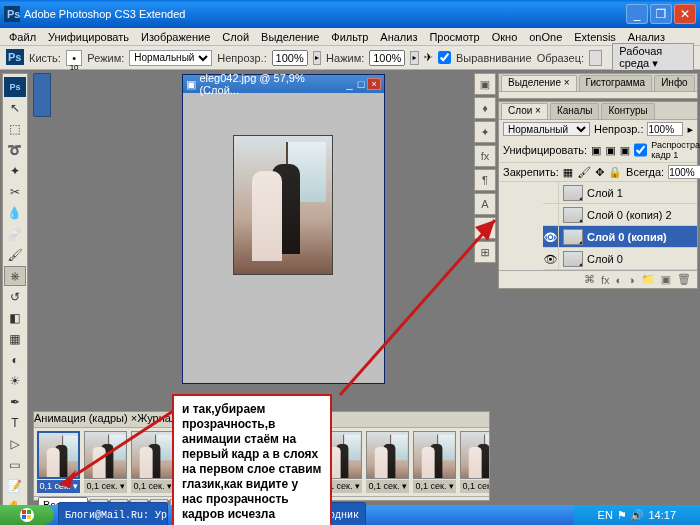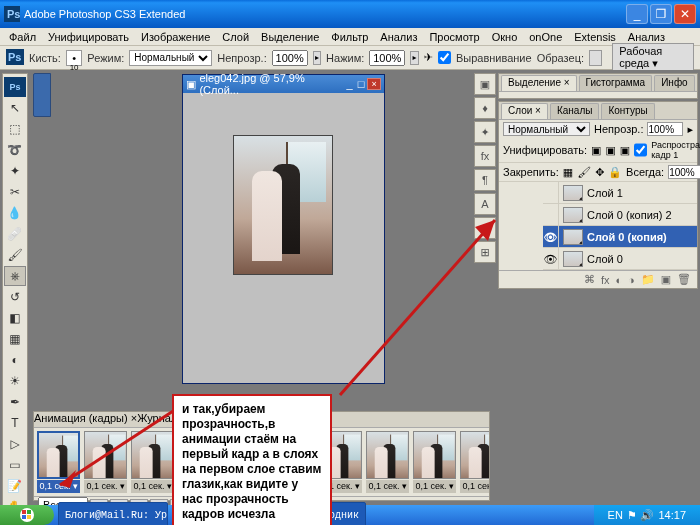--- a/index.html
+++ b/index.html
@@ -53,21 +53,21 @@
 .frame.sel .fb { border: 2px solid #2a5caa; }
 .frame .fn { position: absolute; top: 0; left: 0; font-size: 9px; background: #fff; padding: 0 2px; }
 .frame .ft { height: 13px; background: #c7c4b8; font-size: 9px; text-align: center; line-height: 13px; margin-top: 1px; }
 .frame.sel .ft { background: #3161b3; color: #fff; }
 .animctrl { height: 17px; display: flex; align-items: center; gap: 2px; padding: 0 4px; border-top: 1px solid #aaa; font-size: 10px; }
 .animctrl .btn { width: 18px; height: 13px; border: 1px solid #999; background: #ddd; font-size: 9px; text-align: center; line-height: 11px; }
 .taskbar { position: absolute; bottom: 0; left: 0; right: 0; height: 20px; background: linear-gradient(#3c9bf7,#2169d4); display: flex; align-items: center; }
 .taskbar .start { height: 20px; width: 54px; background: linear-gradient(#5bc158,#3a9a37); border-radius: 0 10px 10px 0; display: flex; align-items: center; justify-content: center; }
 .taskbar .titem { height: 16px; background: #1d5ab7; border: 1px solid #154a9a; color: #fff; font-size: 10px; padding: 12px 6px; margin-left: 4px; display: flex; align-items: center; border-radius: 2px; max-width: 110px; overflow: hidden; white-space: nowrap; font-family: Liberation Mono, monospace; }
 .taskbar .titem.act { background: #11479a; }
-.taskbar .tray { margin-left: auto; height: 20px; background: linear-gradient(#14a4f0,#0f86d8); color: #fff; font-size: 10px; display: flex; align-items: center; padding: 0 14px; gap: 4px; }
+.taskbar .tray { margin-left: auto; height: 20px; background: linear-gradient(#14a4f0,#0f86d8); color: #fff; font-size: 10px; display: flex; align-items: center; padding: 0 24px; gap: 4px; }
 .smallrow { display: flex; align-items: center; gap: 4px; font-size: 10px; padding: 2px 4px; }
 .smallrow select, .smallrow input { height: 14px; font-size: 10px; border: 1px solid #999; }
 .miniph { transform: scale(0.4); transform-origin: top left; position: absolute; width: 100px; height: 130px; }
 </style>
 </head>
 <body>
 
 <div class="titlebar">
   <span class="icon">
     <svg width="16" height="16">

